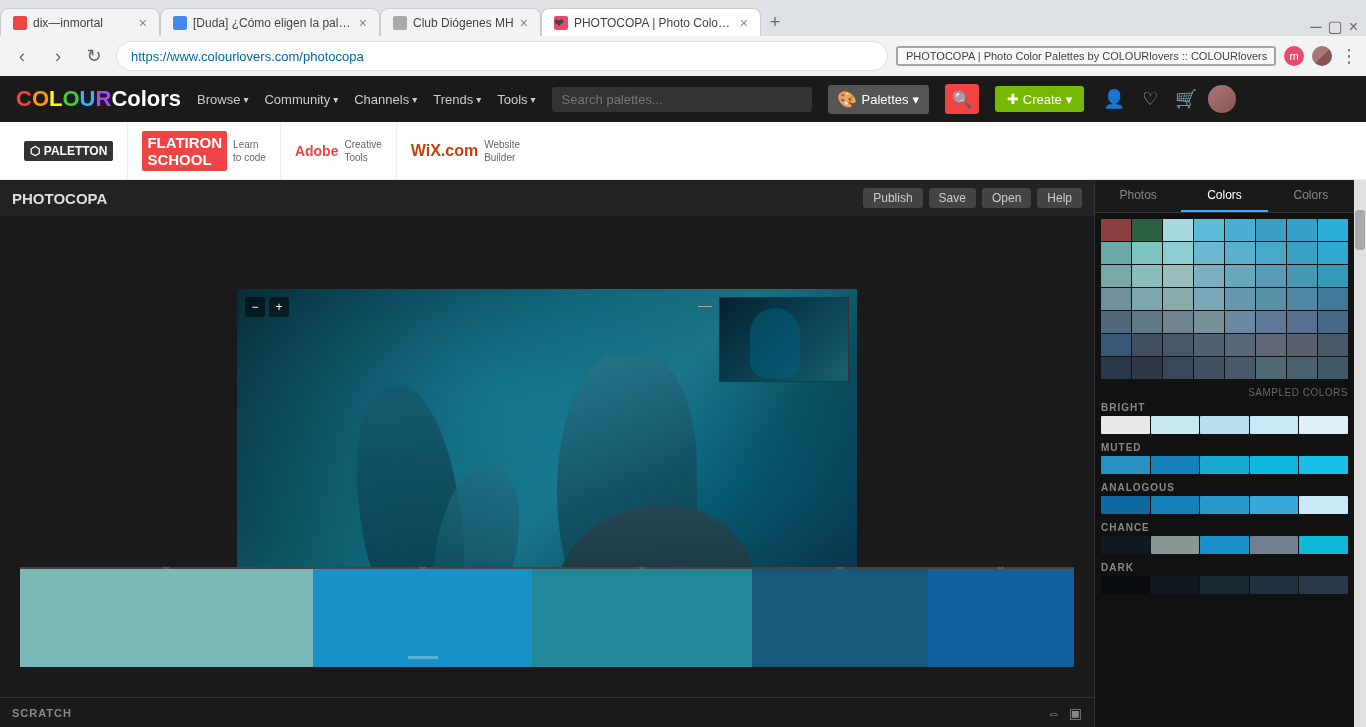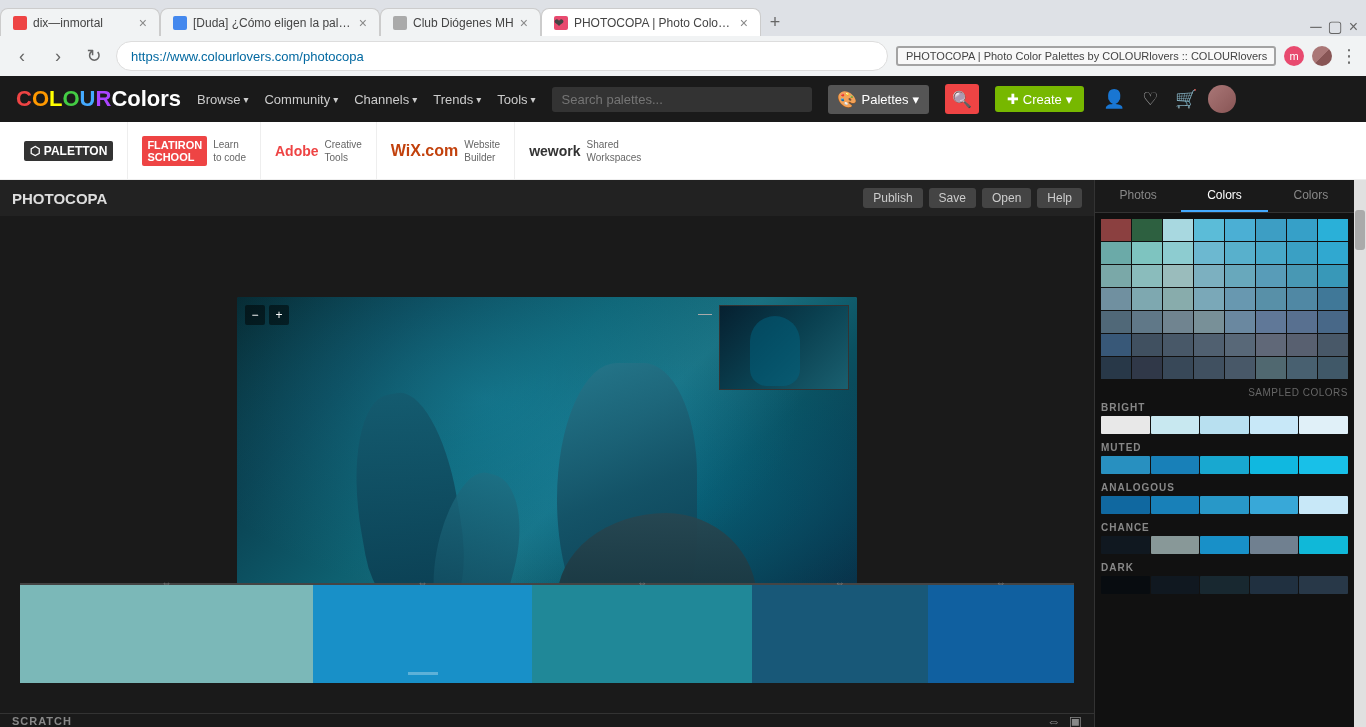--- a/index.html
+++ b/index.html
@@ -64,21 +64,21 @@
 
     .image-workspace { flex: 1; position: relative; background: #1a1a1a; display: flex; align-items: center; justify-content: center; overflow: hidden; }
     .main-image { width: 620px; height: 336px; background: linear-gradient(135deg, #0a3040 0%, #0e5070 30%, #1a8090 60%, #0a4050 100%); position: relative; overflow: hidden; border-radius: 2px; }
     .thumbnail-strip { position: absolute; top: 8px; right: 8px; width: 130px; height: 85px; background: #0a4060; border: 1px solid #333; overflow: hidden; }
     .thumb-img { width: 100%; height: 100%; background: linear-gradient(135deg, #0a3040, #1a5070, #0e4050); }
     .zoom-controls { position: absolute; top: 8px; left: 8px; display: flex; gap: 4px; }
     .zoom-btn { background: rgba(0,0,0,0.5); color: #fff; border: none; width: 20px; height: 20px; cursor: pointer; font-size: 12px; border-radius: 2px; display: flex; align-items: center; justify-content: center; }
     .minimize-btn { position: absolute; top: 8px; right: 145px; color: #aaa; cursor: pointer; font-size: 14px; }
 
     
-    .scratch-bar { background: #1a1a1a; height: 14px; display: flex; align-items: center; padding: 0 12px; border-top: 1px solid #333; }
+    .scratch-bar { background: #1a1a1a; height: 30px; display: flex; align-items: center; padding: 0 12px; border-top: 1px solid #333; }
     .scratch-label { color: #888; font-size: 11px; font-weight: bold; letter-spacing: 1px; }
     .scratch-actions { margin-left: auto; display: flex; gap: 8px; }
     .scratch-icon { color: #888; font-size: 14px; cursor: pointer; }
 
     
     .right-panel { width: 260px; background: #111; border-left: 1px solid #333; display: flex; flex-direction: column; }
     .panel-tabs { display: flex; background: #1a1a1a; border-bottom: 1px solid #333; }
     .panel-tab { flex: 1; padding: 8px 4px; text-align: center; color: #888; font-size: 12px; cursor: pointer; border-bottom: 2px solid transparent; }
     .panel-tab.active { color: #fff; border-bottom: 2px solid #4af; }
     .panel-content { flex: 1; overflow-y: auto; padding: 6px; }
@@ -200,34 +200,30 @@
     <div class="hdr-icon">🛒</div>
     <div class="user-avatar"></div>
   </div>
 </div>
 
 <div class="ad-bar">
   <div class="ad-item">
     <span style="background:#333;color:#fff;padding:3px 6px;font-size:12px;font-weight:bold;border-radius:2px;">⬡ PALETTON</span>
   </div>
   <div class="ad-item">
-    <span style="background:#e44;color:#fff;padding:3px 5px;font-size:11px;font-weight:bold;border-radius:2px;">FLATIRON<br>SCHOOL</span>
+    <span style="background:#e44;color:#fff;padding:3px 5px;font-size:15px;font-weight:bold;border-radius:2px;">FLATIRON<br>SCHOOL</span>
     <span class="ad-sub">Learn<br>to code</span>
   </div>
   <div class="ad-item">
     <span style="color:#e44;font-size:14px;font-weight:bold;">Adobe</span>
     <span class="ad-sub">Creative<br>Tools</span>
   </div>
   <div class="ad-item">
     <span style="color:#c2410c;font-size:16px;font-weight:bold;">WiX.com</span>
     <span class="ad-sub">Website<br>Builder</span>
-  </div>
-  <div class="ad-item">
-    <span style="color:#333;font-size:14px;font-weight:bold;">wework</span>
-    <span class="ad-sub">Shared<br>Workspaces</span>
   </div>
 </div>
 
 <div class="main-content">
 
   <div class="photocopa-area">
 
     <div class="pc-toolbar">
       <span class="pc-title">PHOTOCOPA</span>
       <div class="pc-actions">

